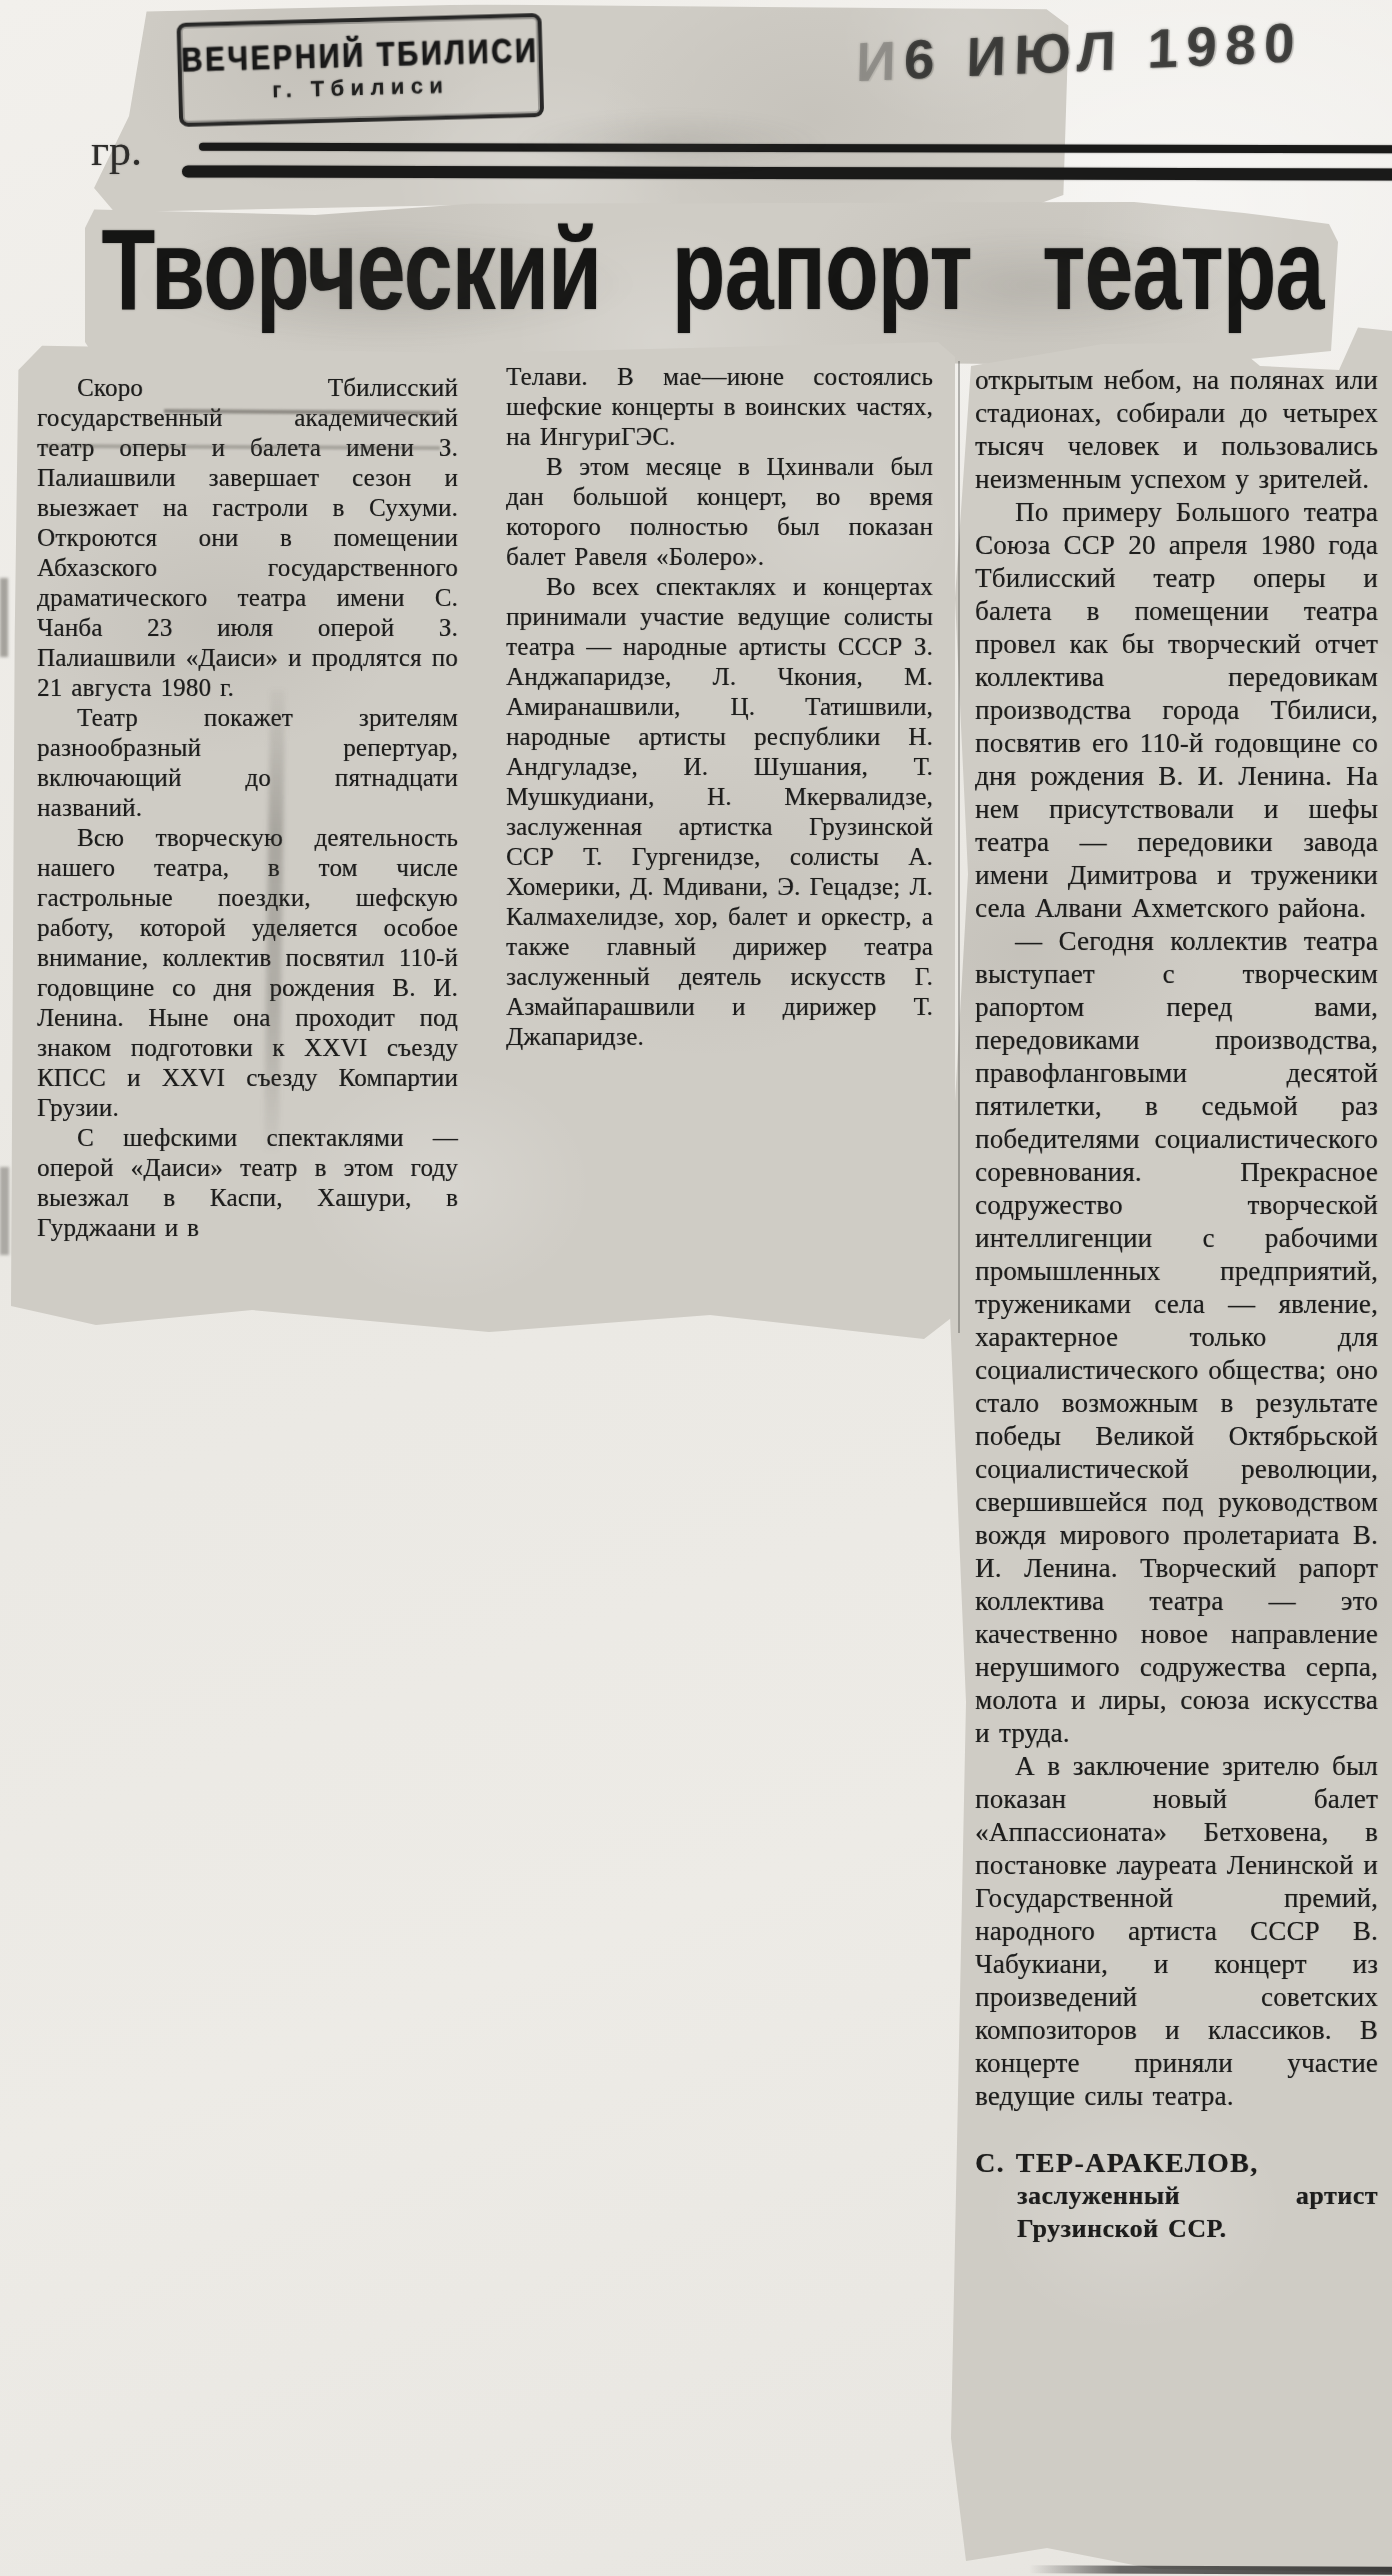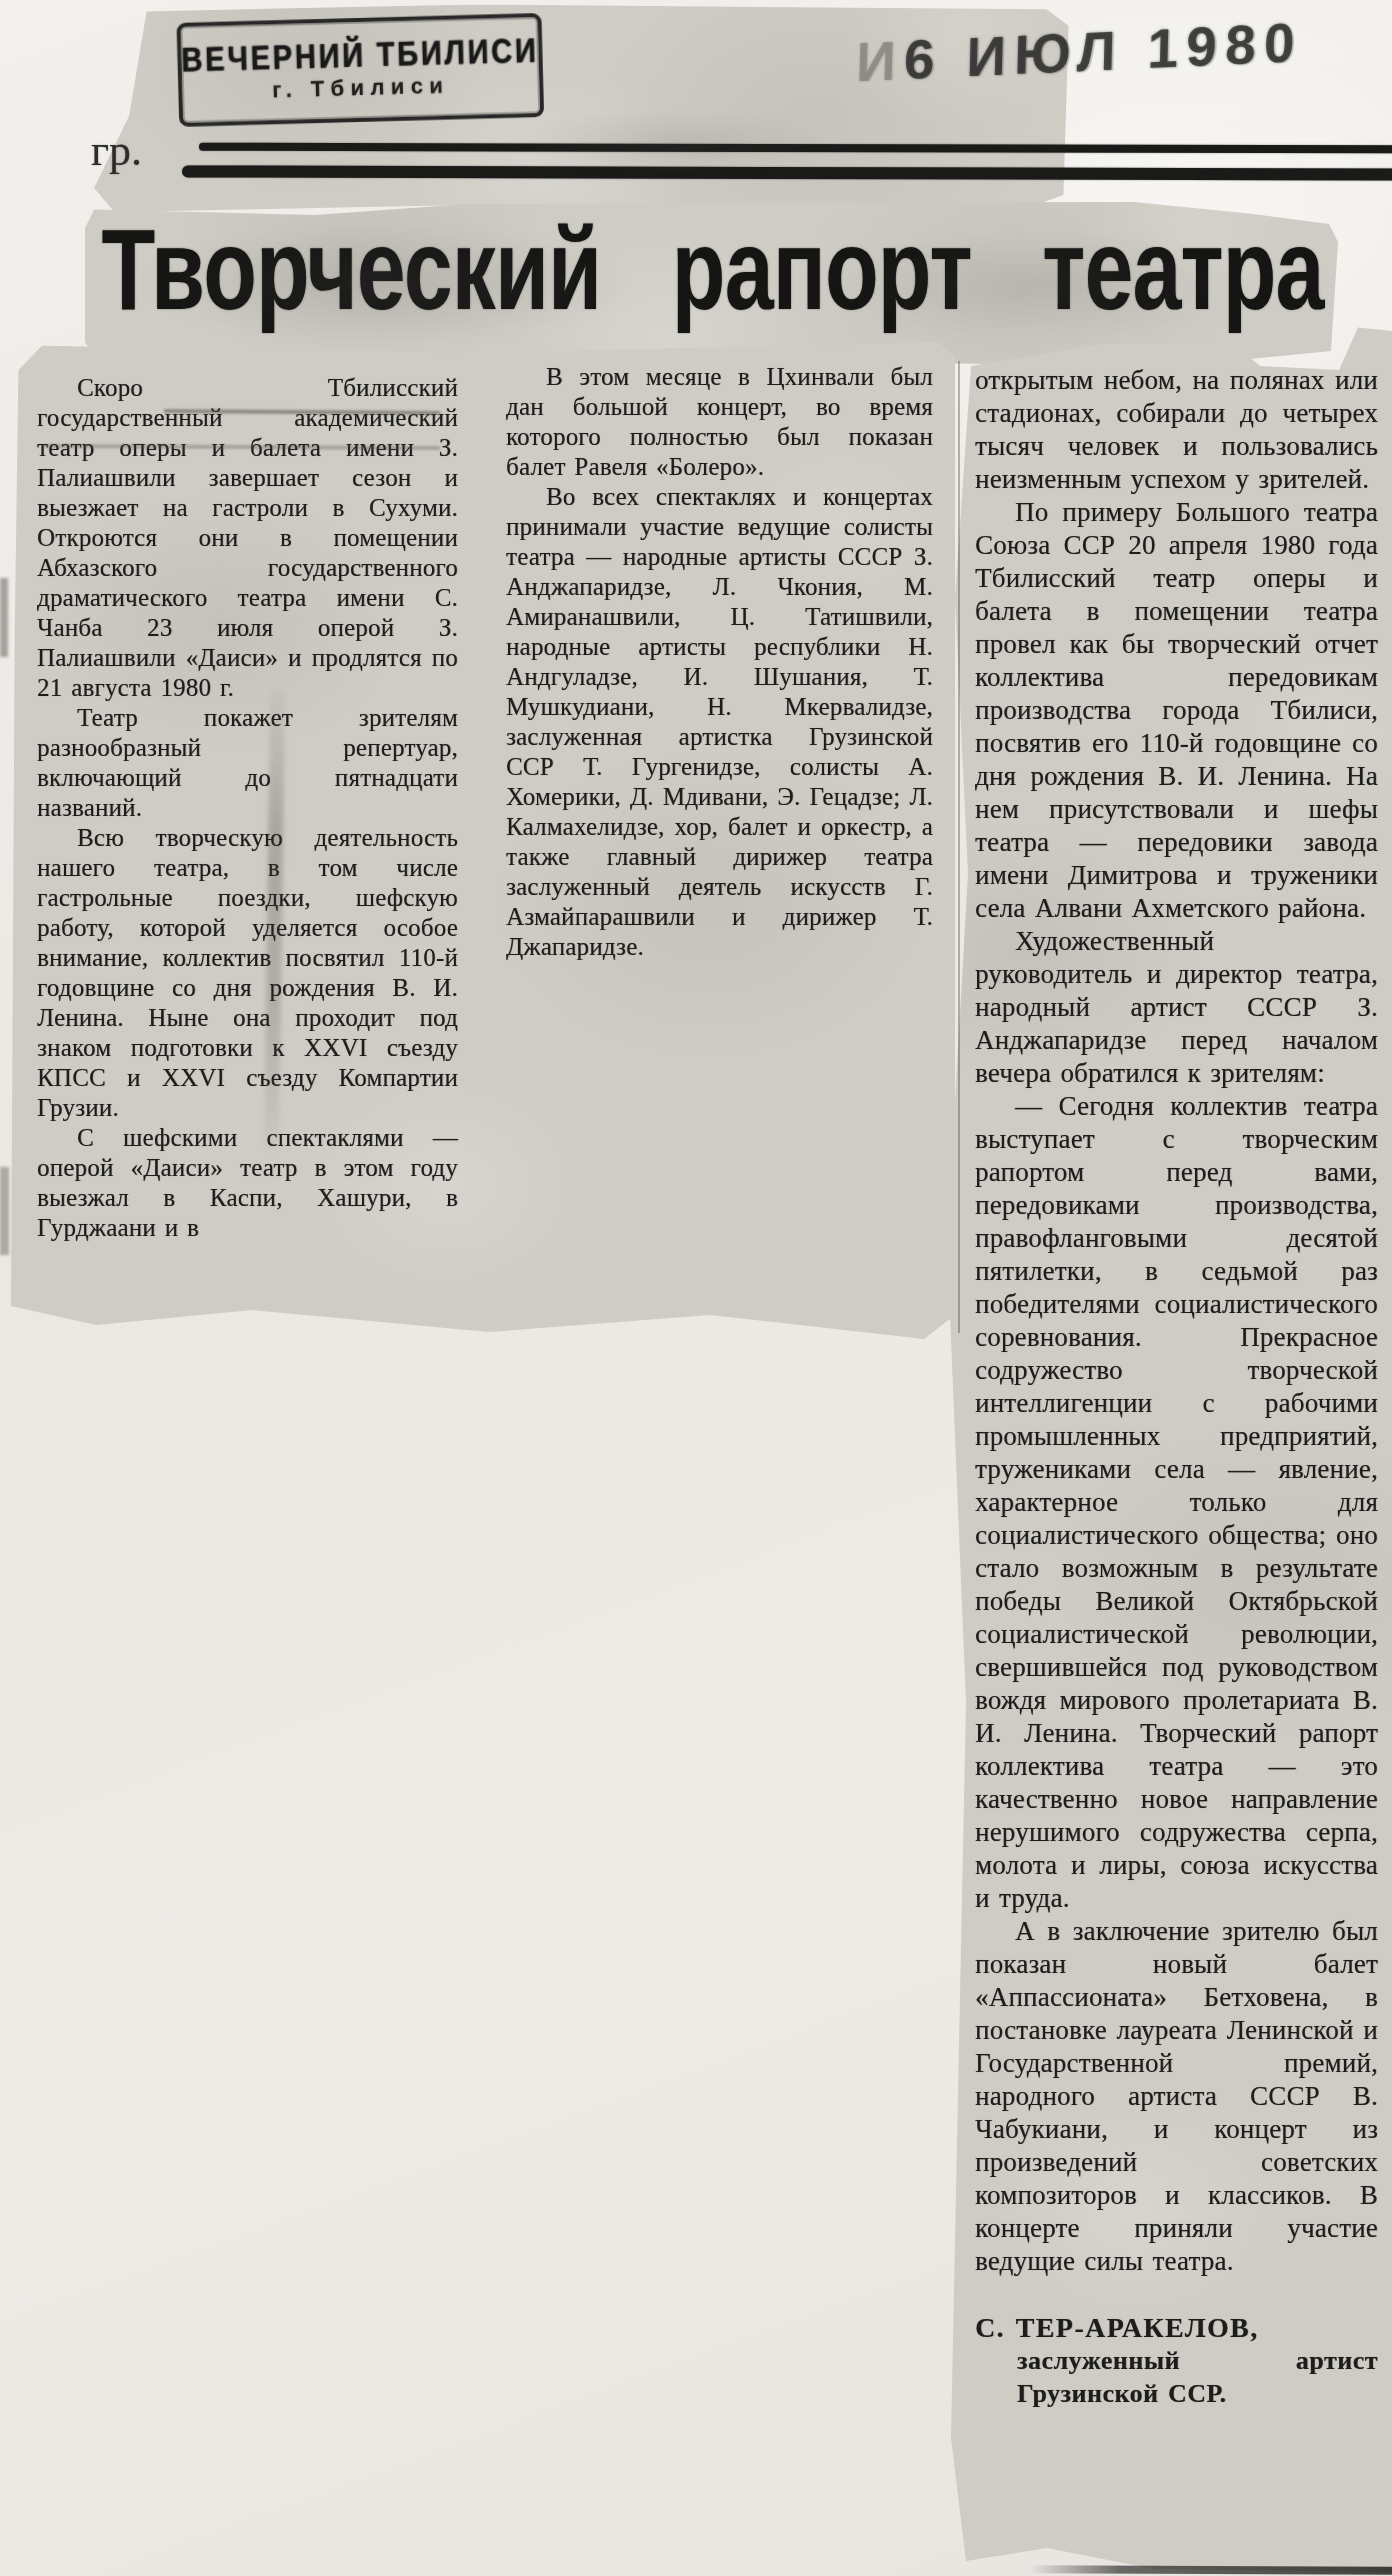--- a/index.html
+++ b/index.html
@@ -149,30 +149,30 @@
   <div class="artifact smudge2"></div>
 
   <div class="piece piece-body">
     <div class="col col1">
       <p class="indent">Скоро Тбилисский государственный академический театр оперы и балета имени З. Палиашвили завершает сезон и выезжает на гастроли в Сухуми. Откроются они в помещении Абхазского государственного драматического театра имени С. Чанба 23 июля оперой З. Палиашвили «Даиси» и продлятся по 21 августа 1980 г.</p>
       <p class="indent">Театр покажет зрителям разнообразный репертуар, включающий до пятнадцати названий.</p>
       <p class="indent">Всю творческую деятельность нашего театра, в том числе гастрольные поездки, шефскую работу, которой уделяется особое внимание, коллектив посвятил 110-й годовщине со дня рождения В. И. Ленина. Ныне она проходит под знаком подготовки к XXVI съезду КПСС и XXVI съезду Компартии Грузии.</p>
       <p class="indent">С шефскими спектаклями — оперой «Даиси» театр в этом году выезжал в Каспи, Хашури, в Гурджаани и в</p>
     </div>
     <div class="col col2">
+      <p>Телави. В мае—июне состоялись шефские концерты в воинских частях, на ИнгуриГЭС.</p>
       <p class="indent">В этом месяце в Цхинвали был дан большой концерт, во время которого полностью был показан балет Равеля «Болеро».</p>
       <p class="indent">Во всех спектаклях и концертах принимали участие ведущие солисты театра — народные артисты СССР З. Анджапаридзе, Л. Чкония, М. Амиранашвили, Ц. Татишвили, народные артисты республики Н. Андгуладзе, И. Шушания, Т. Мушкудиани, Н. Мкервалидзе, заслуженная артистка Грузинской ССР Т. Гургенидзе, солисты А. Хомерики, Д. Мдивани, Э. Гецадзе; Л. Калмахелидзе, хор, балет и оркестр, а также главный дирижер театра заслуженный деятель искусств Г. Азмайпарашвили и дирижер Т. Джапаридзе.</p>
     </div>
   </div>
 
   <div class="piece piece-right">
     <div class="col col3">
       <p>открытым небом, на полянах или стадионах, собирали до четырех тысяч человек и пользовались неизменным успехом у зрителей.</p>
       <p class="indent">По примеру Большого театра Союза ССР 20 апреля 1980 года Тбилисский театр оперы и балета в помещении театра провел как бы творческий отчет коллектива передовикам производства города Тбилиси, посвятив его 110-й годовщине со дня рождения В. И. Ленина. На нем присутствовали и шефы театра — передовики завода имени Димитрова и труженики села Алвани Ахметского района.</p>
-      <p class="indent">Художественный руководитель и директор театра, народный артист СССР З. Анджапаридзе перед началом вечера обратился к зрителям:</p>
       <p class="indent">— Сегодня коллектив театра выступает с творческим рапортом перед вами, передовиками производства, правофланговыми десятой пятилетки, в седьмой раз победителями социалистического соревнования. Прекрасное содружество творческой интеллигенции с рабочими промышленных предприятий, тружениками села — явление, характерное только для социалистического общества; оно стало возможным в результате победы Великой Октябрьской социалистической революции, свершившейся под руководством вождя мирового пролетариата В. И. Ленина. Творческий рапорт коллектива театра — это качественно новое направление нерушимого содружества серпа, молота и лиры, союза искусства и труда.</p>
       <p class="indent">А в заключение зрителю был показан новый балет «Аппассионата» Бетховена, в постановке лауреата Ленинской и Государственной премий, народного артиста СССР В. Чабукиани, и концерт из произведений советских композиторов и классиков. В концерте приняли участие ведущие силы театра.</p>
       <p class="sig-name">С. ТЕР-АРАКЕЛОВ,</p>
       <p class="sig-title">заслуженный артист Грузинской ССР.</p>
     </div>
   </div>
 
   <div class="artifact col-sep"></div>
   <div class="artifact underline-1"></div>
   <div class="artifact underline-2"></div>

